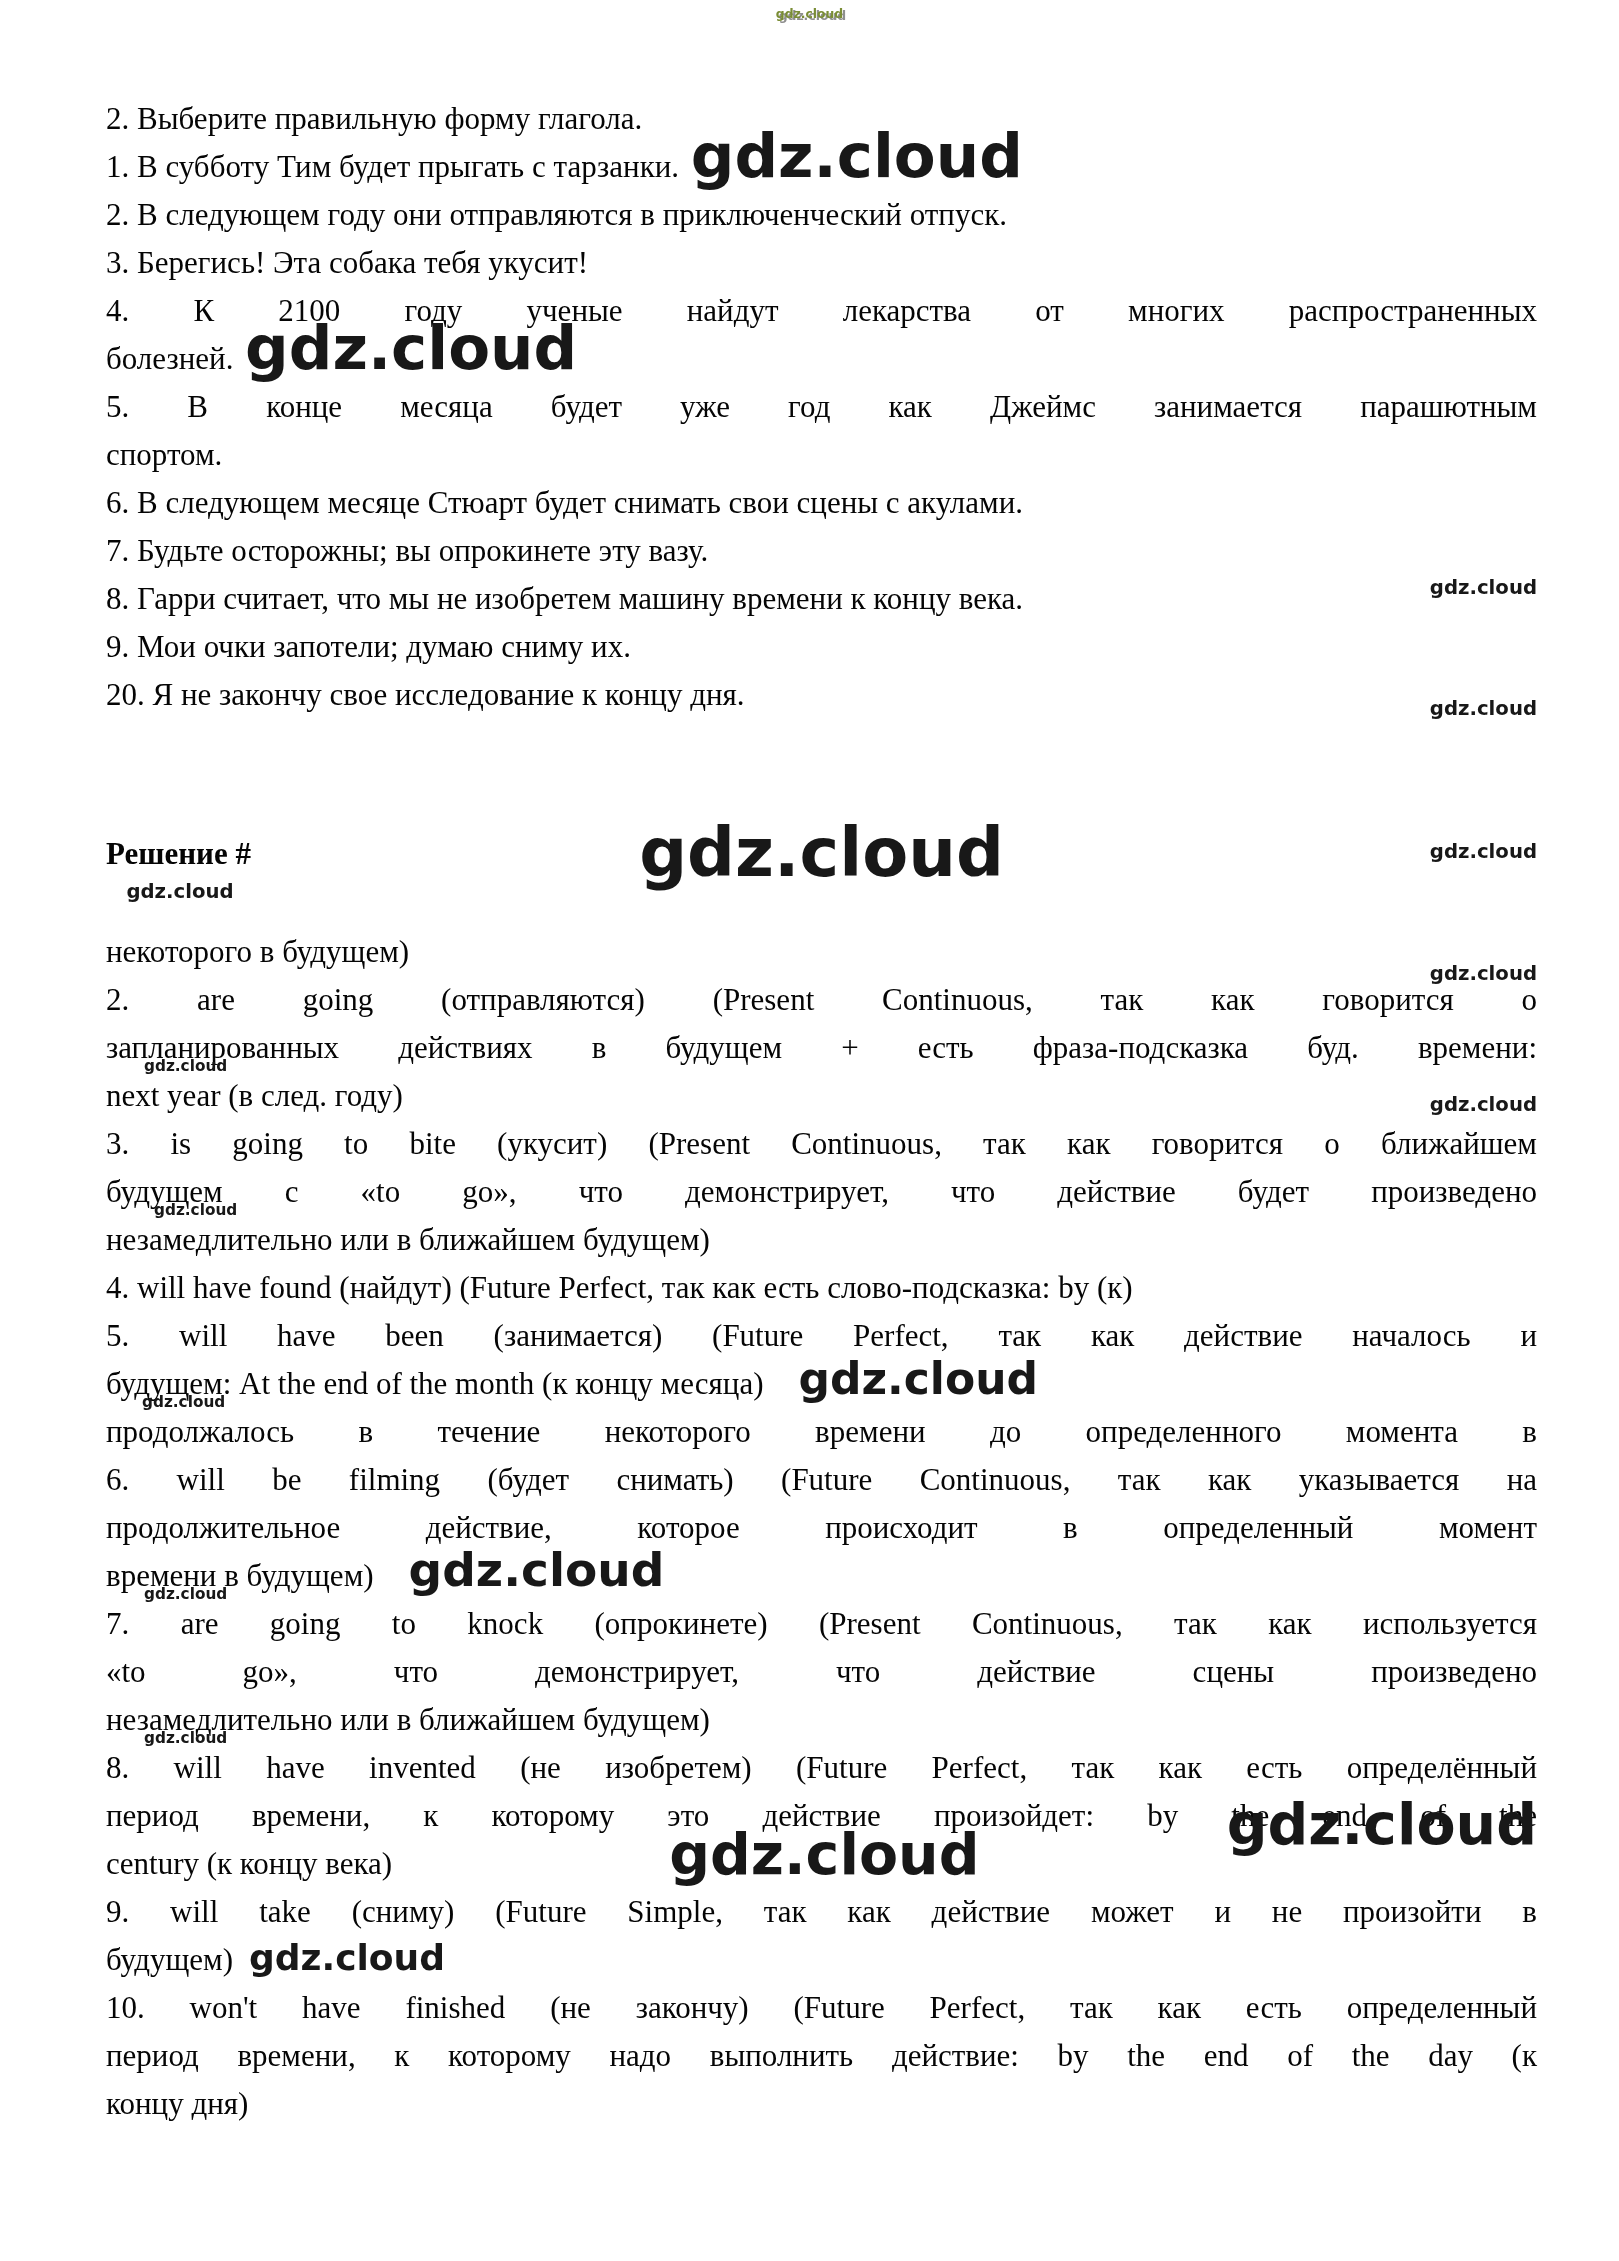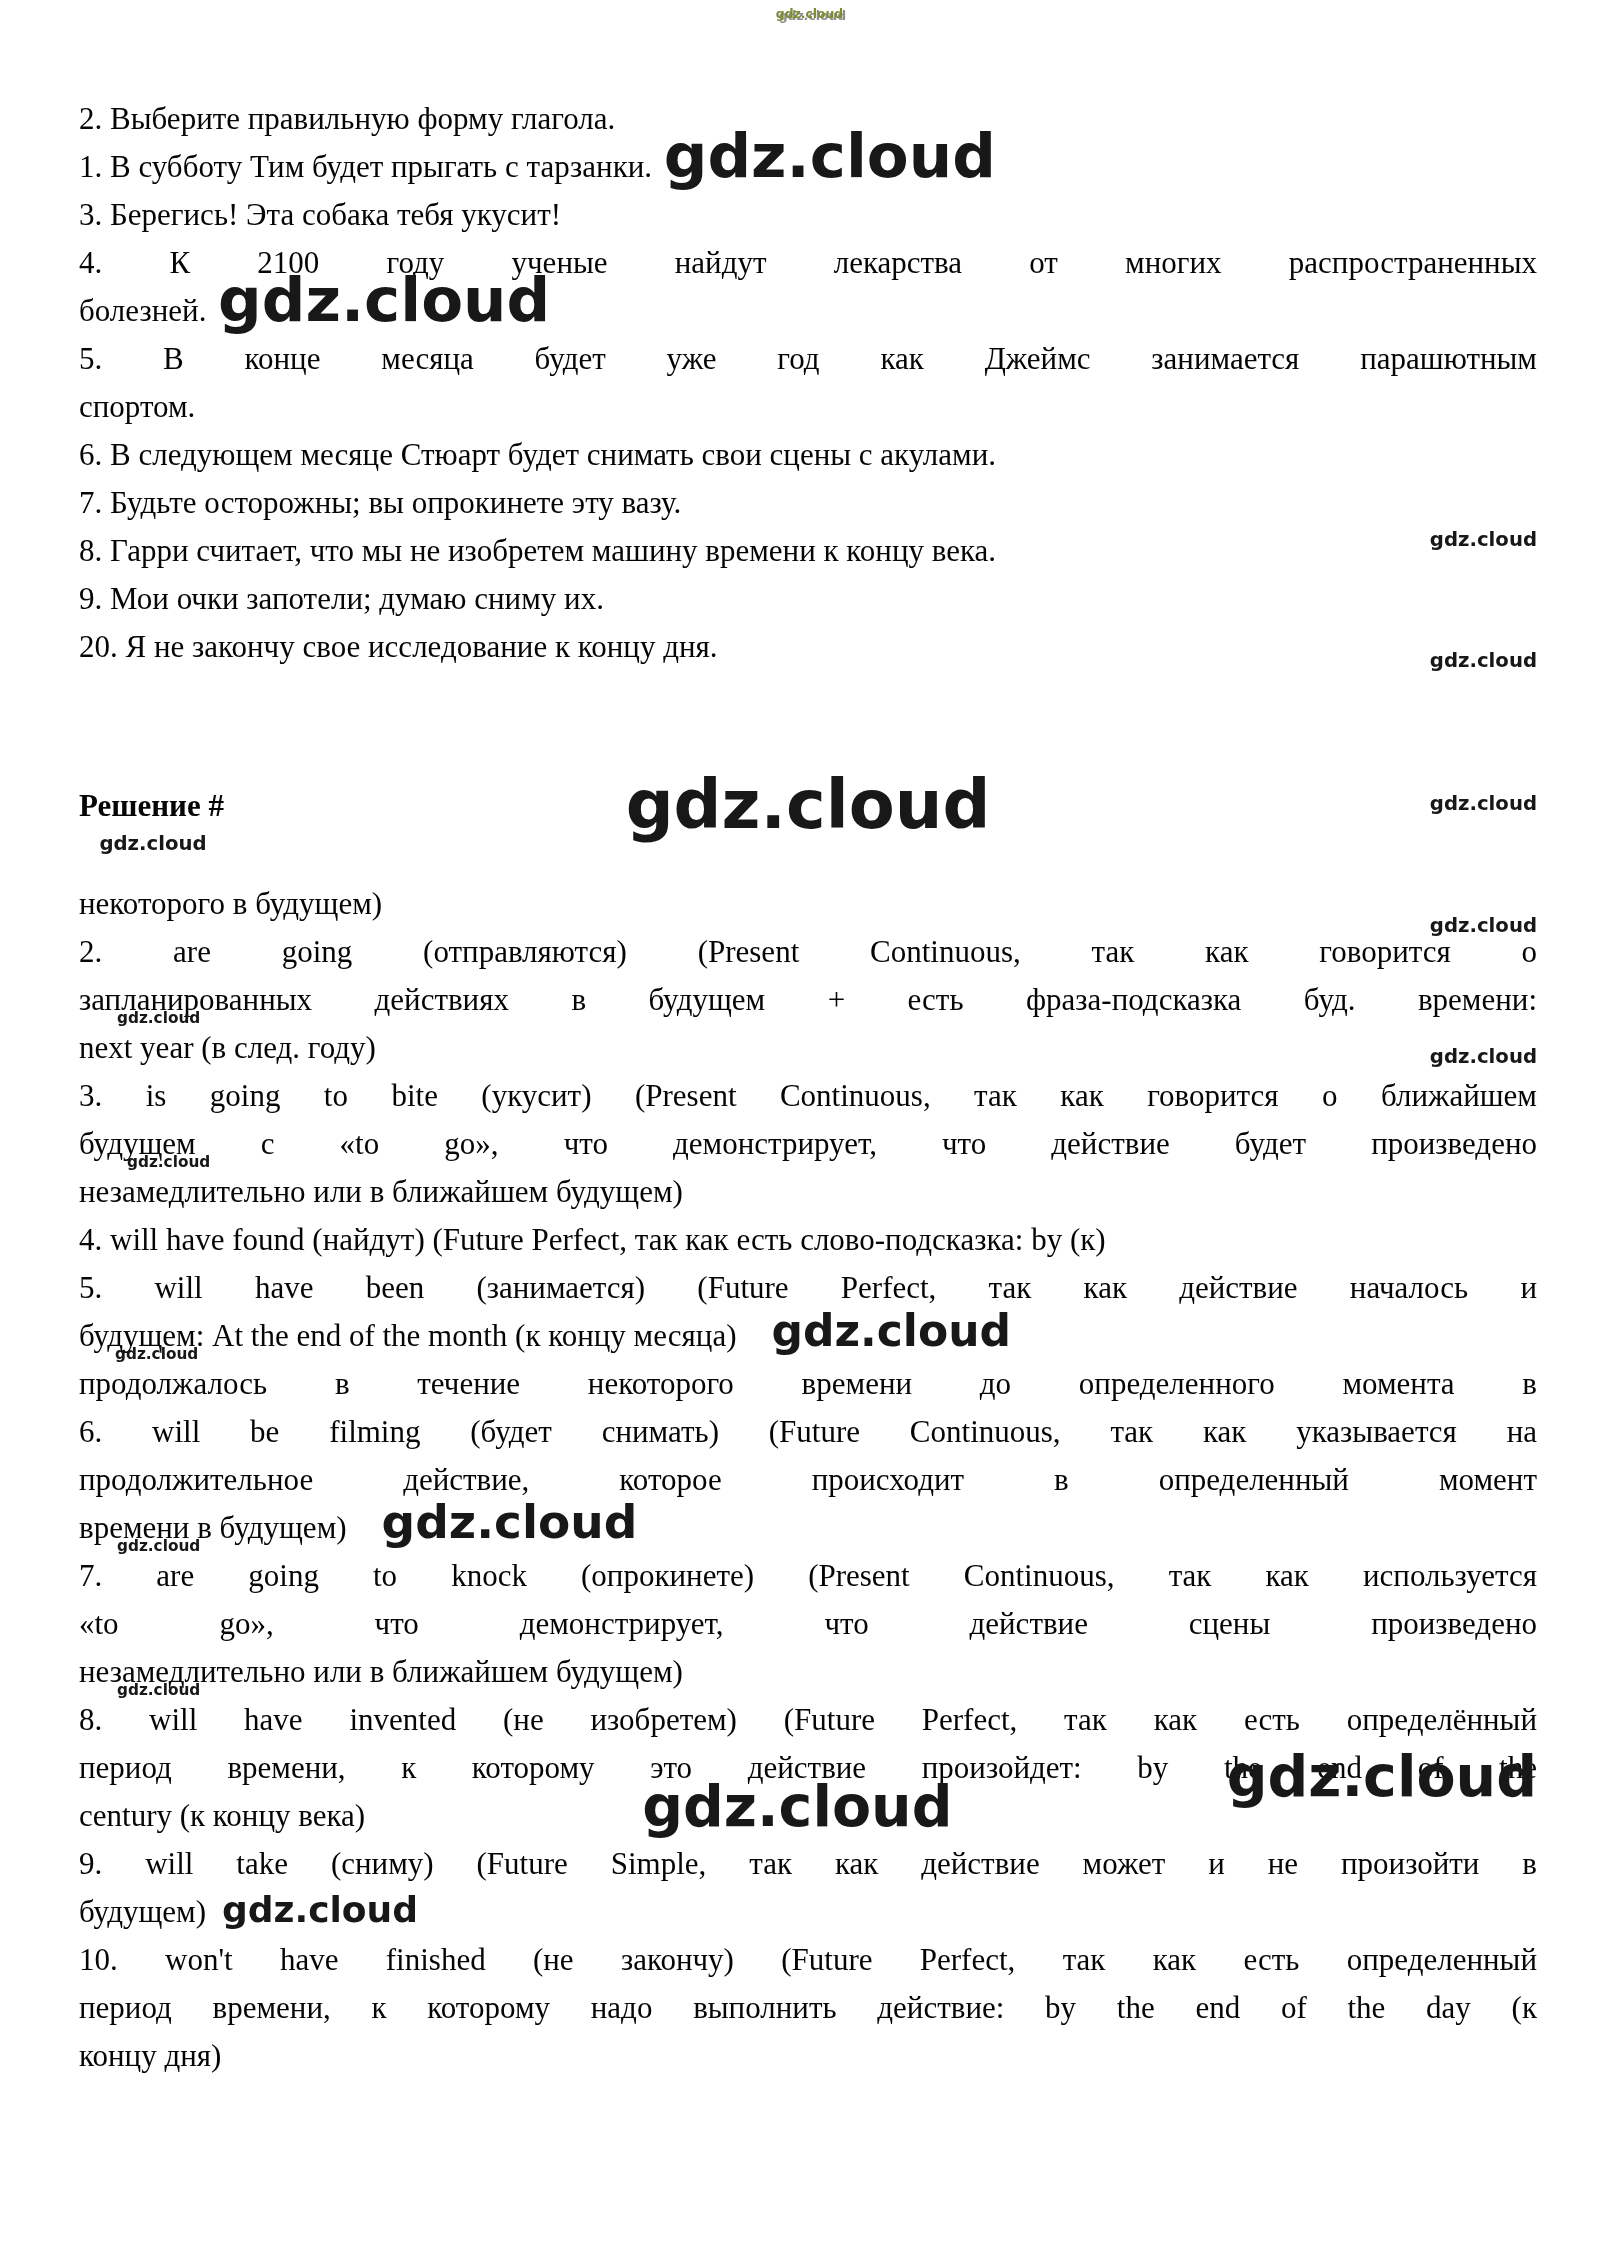--- a/index.html
+++ b/index.html
@@ -6,21 +6,21 @@
   body {
     width: 1619px;
     height: 2261px;
     background: #ffffff;
     font-family: "Liberation Serif", "DejaVu Serif", serif;
     font-size: 31px;
     color: #050505;
     position: relative;
     overflow: hidden;
   }
-  .content { padding: 95px 82px 44px 79px; }
+  .content { padding: 95px 82px 44px 79px; margin-left: 27px; }
   .sec { display: block; }
   .l { line-height: 48px; min-height: 48px; }
   .s { text-align: justify; text-align-last: justify; }
   .b { font-weight: bold; }
   .rel { position: relative; }
   .abs { position: absolute; line-height: 1; white-space: nowrap; }
   .solution { margin-top: 111px; }
   .heading-block { height: 98px; }
 
   
@@ -55,20 +55,21 @@
 <main class="content">
 
   <section class="sec">
 
     <div class="l">2. Выберите правильную форму глагола.</div>
 
     <div class="l">
       <span>1. В субботу Тим будет прыгать с тарзанки.</span><span class="wm wmi wm84">gdz.cloud</span>
     </div>
 
+    <div class="l">2. В следующем году они отправляются в приключенческий отпуск.</div>
     <div class="l">3. Берегись! Эта собака тебя укусит!</div>
 
     <div class="para">
       <div class="l s">4. К 2100 году ученые найдут лекарства от многих распространенных</div>
       <div class="l">
         <span>болезней.</span><span class="wm wmi wm84">gdz.cloud</span>
       </div>
     </div>
 
     <div class="para">

